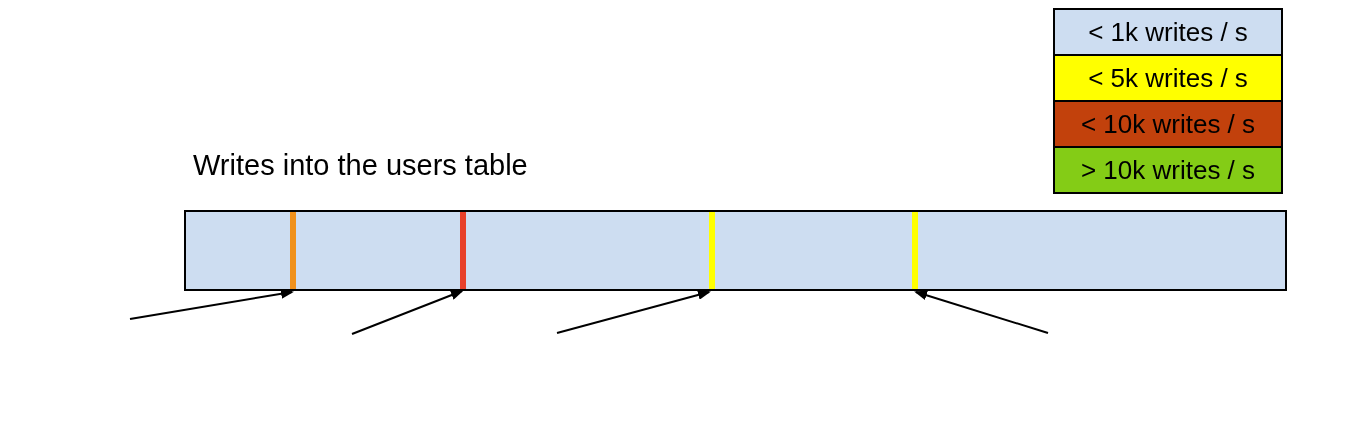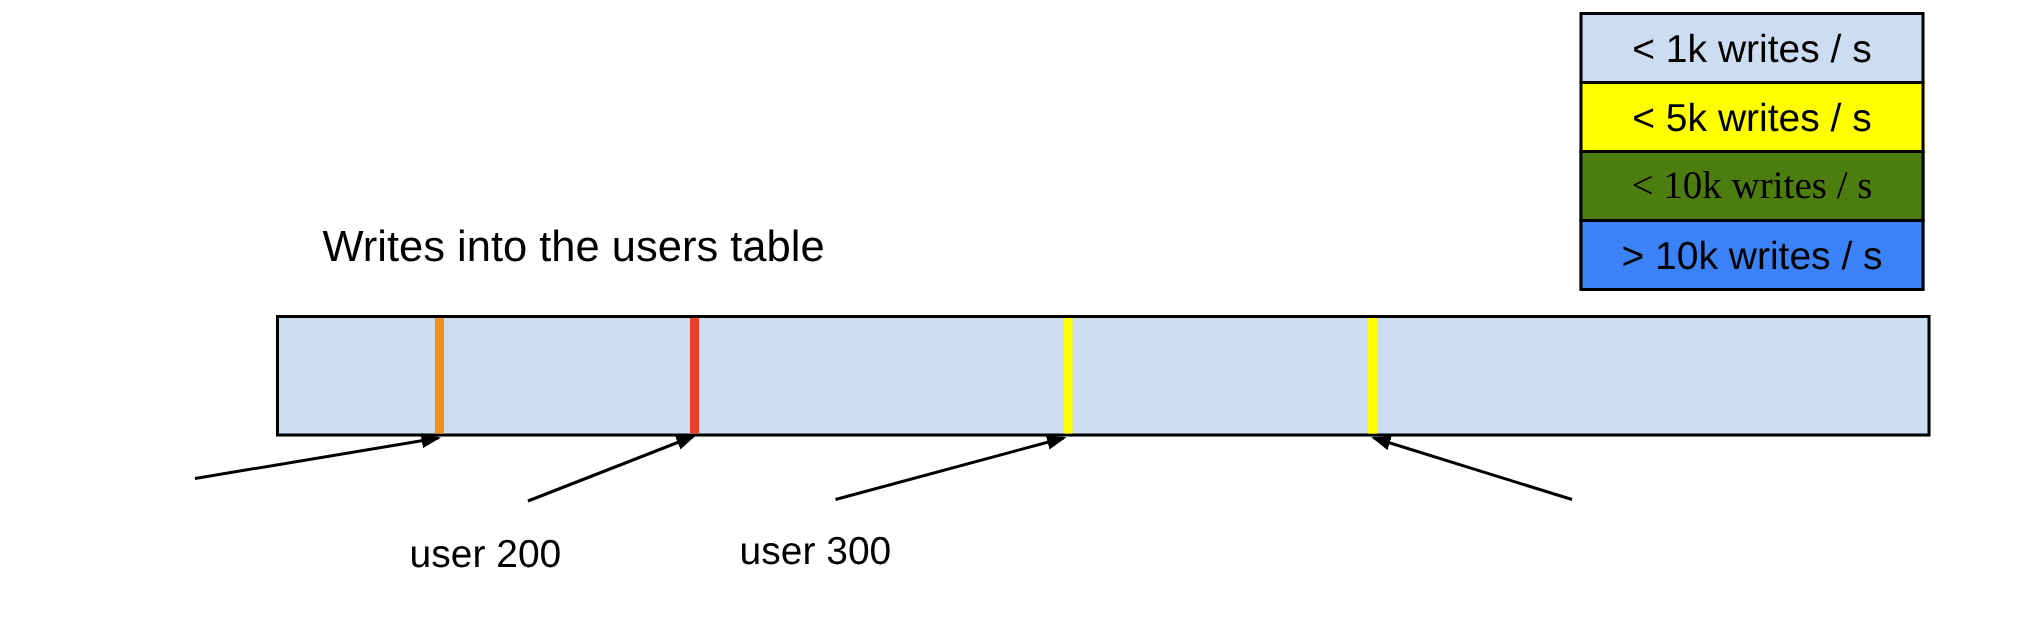--- a/index.html
+++ b/index.html
@@ -10,21 +10,21 @@
   }
   .canvas {
     position: relative;
     width: 1350px;
     height: 422px;
     background: #ffffff;
     overflow: hidden;
   }
   .title {
     position: absolute;
-    left: 215px;
+    left: 193px;
     top: 150px;
     font-size: 29px;
     line-height: 1.1;
     color: #000000;
     white-space: nowrap;
   }
   .legend {
     position: absolute;
     left: 1013px;
     top: 8px;
@@ -82,24 +82,24 @@
 
   <div class="title">Writes into the users table</div>
 
   <div class="legend">
     <div class="legend-row" style="background: rgb(205, 221, 241);">
       <span>&lt; 1k writes / s</span>
     </div>
     <div class="legend-row" style="background: rgb(255, 255, 0); text-align: center;">
       <span>&lt; 5k writes / s</span>
     </div>
-    <div class="legend-row" style="background: #4d7c0f; font-family: Liberation Serif, serif;">
+    <div class="legend-row" style="background: #c2410c;">
       <span>&lt; 10k writes / s</span>
     </div>
-    <div class="legend-row" style="background: #3b82f6; text-align: center;">
+    <div class="legend-row" style="background: #84cc16; text-align: center;">
       <span>&gt; 10k writes / s</span>
     </div>
   </div>
 
   <div class="bar" style="background: rgb(205, 221, 241);">
     <div class="marker" style="left: 104px; background: rgb(240, 145, 28);"></div>
     <div class="marker" style="left: 274px; background: rgb(232, 64, 42);"></div>
     <div class="marker" style="left: 523px; background: rgb(255, 255, 0);"></div>
     <div class="marker" style="left: 726px; background: rgb(255, 255, 0);"></div>
   </div>
@@ -109,16 +109,14 @@
       <marker id="arrowhead" markerWidth="13" markerHeight="10" refX="11" refY="5" orient="auto" markerUnits="userSpaceOnUse">
         <path d="M0,0 L13,5 L0,10 z" fill="#000000"></path>
       </marker>
     </defs>
     <line x1="130" y1="319" x2="292" y2="292" stroke="#000000" stroke-width="2" marker-end="url(#arrowhead)"></line>
     <line x1="352" y1="334" x2="462" y2="291" stroke="#000000" stroke-width="2" marker-end="url(#arrowhead)"></line>
     <line x1="557" y1="333" x2="709" y2="292" stroke="#000000" stroke-width="2" marker-end="url(#arrowhead)"></line>
     <line x1="1048" y1="333" x2="916" y2="292" stroke="#000000" stroke-width="2" marker-end="url(#arrowhead)"></line>
   </svg>
 
-  <div class="user-label" style="left:273px;top:354px">user 200</div>
-  <div class="user-label" style="left:493px;top:352px">user 300</div>
 
 </div>
 
 </body></html>

